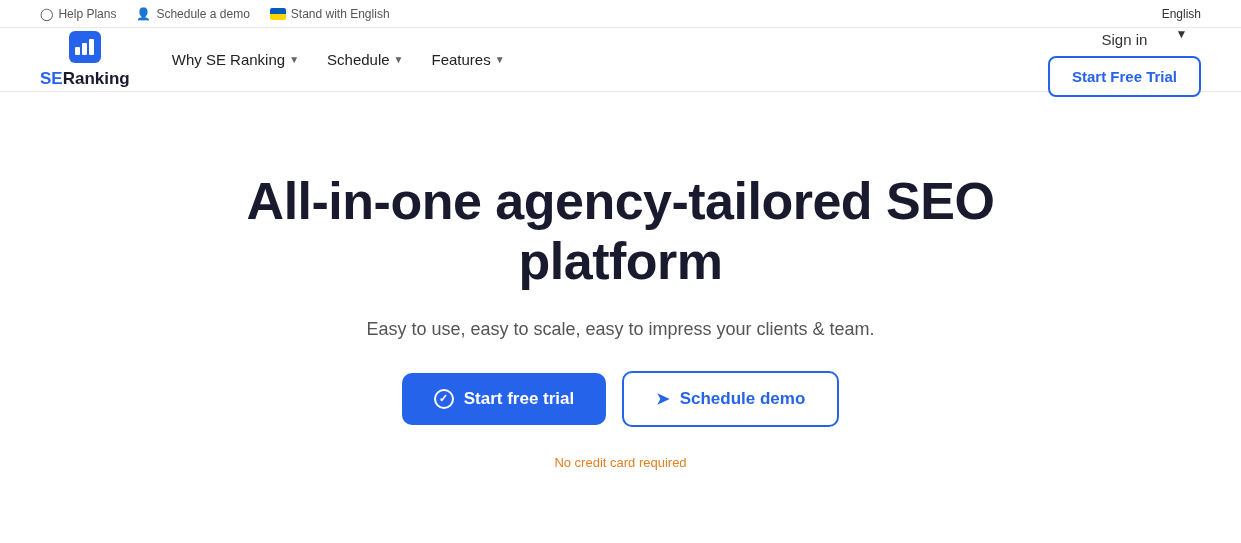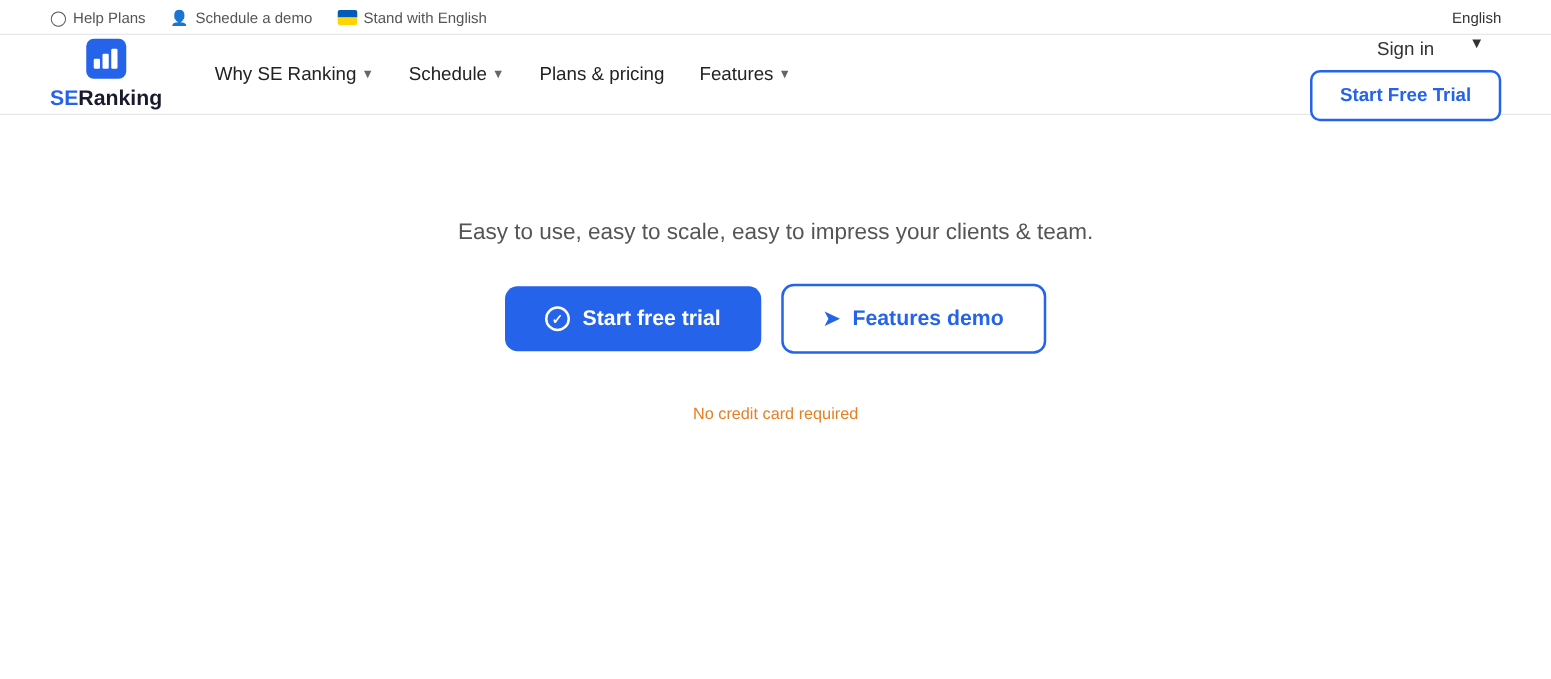--- a/index.html
+++ b/index.html
@@ -141,21 +141,21 @@
       cursor: pointer;
       display: flex;
       align-items: center;
       gap: 10px;
       white-space: nowrap;
     }
 
     .no-credit {
       font-size: 13px;
       color: #e67e22;
-      margin-top: 20px;
+      margin-top: 8px;
     }
 
     
     .ukraine-flag {
       display: inline-block;
       width: 16px;
       height: 12px;
       border-radius: 2px;
       overflow: hidden;
       vertical-align: middle;
@@ -218,44 +218,42 @@
     <div class="nav-links">
       <div class="nav-link">
         <span>Why SE Ranking</span>
         <span class="chevron">▼</span>
       </div>
       <div class="nav-link">
         <span>Schedule</span>
         <span class="chevron">▼</span>
       </div>
       <div class="nav-link">
-        <span>Plans &amp; pricing</span>
-      </div>
-      <div class="nav-link">
         <span>Features</span>
         <span class="chevron">▼</span>
       </div>
     </div>
   </div>
   <div class="nav-right">
     <div class="sign-in">
       <span>Sign in</span>
     </div>
     <button class="start-trial-btn">
       <span>Start Free Trial</span>
     </button>
   </div>
 </nav>
 
 <section class="hero">
+  <h1 class="hero-title">All-in-one agency-tailored SEO platform</h1>
   <p class="hero-subtitle">Easy to use, easy to scale, easy to impress your clients &amp; team.</p>
   <div class="hero-buttons">
     <button class="btn-primary">
       <span class="check-icon">✓</span>
       <span>Start free trial</span>
     </button>
     <button class="btn-secondary">
       <span style="color:#2563eb; font-size:16px;">➤</span>
-      <span>Features demo</span>
+      <span>Schedule demo</span>
     </button>
   </div>
   <p class="no-credit">No credit card required</p>
 </section>
 
 </body></html>

